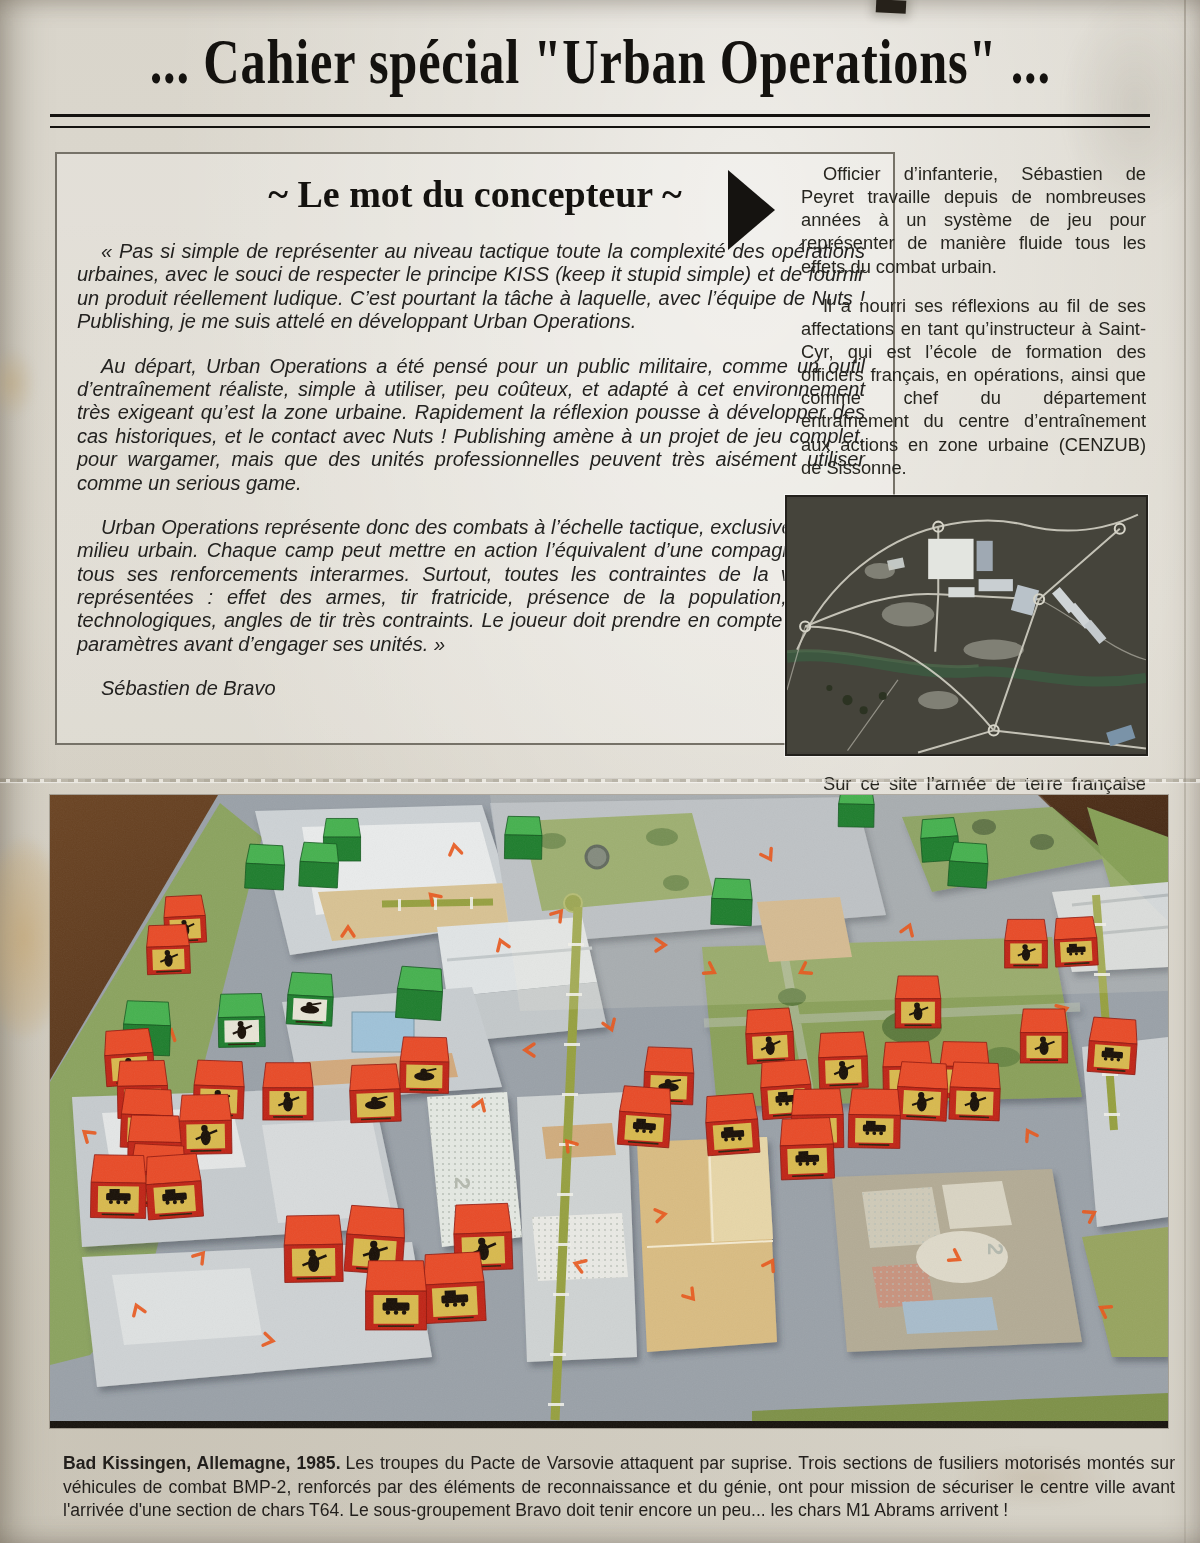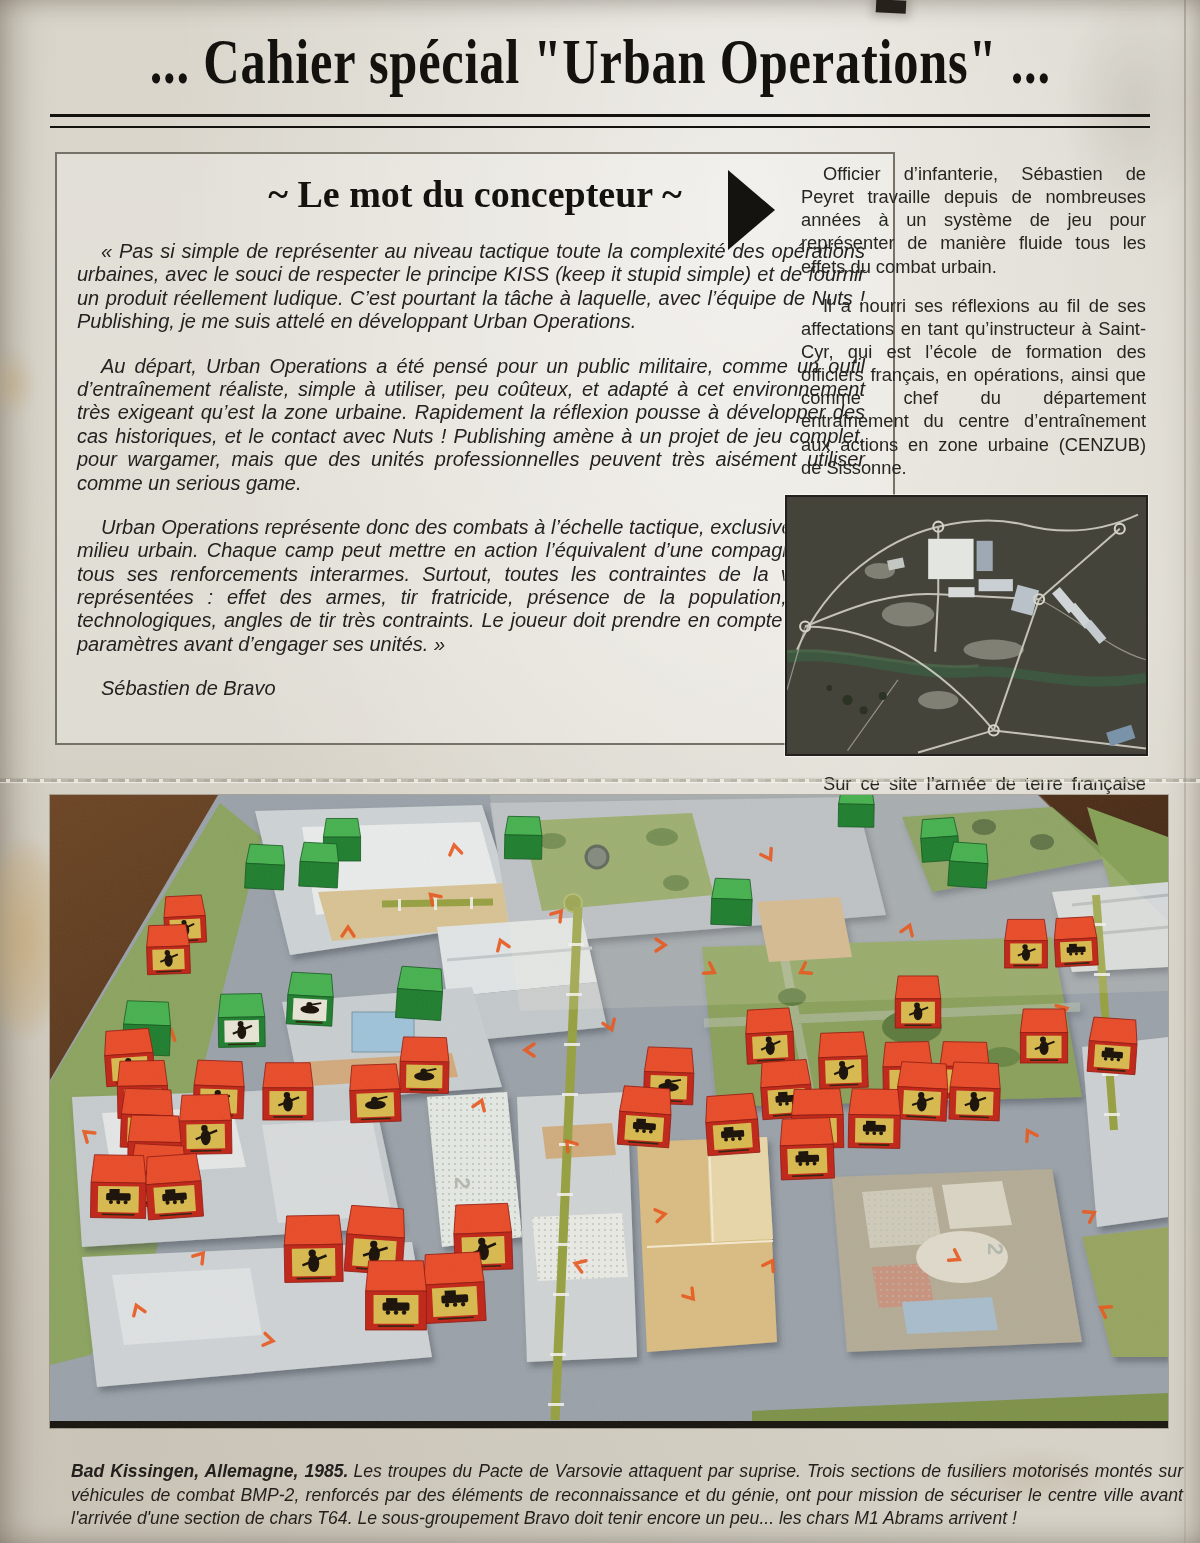--- a/index.html
+++ b/index.html
@@ -53,22 +53,22 @@
   .right-col p{margin:16px;font-size:18.3px;line-height:1.265;text-align:justify;
     text-indent:22px;color:#26251f;}
   .aerial{margin:10px 0 12px 0;width:363px;height:261px;box-sizing:border-box;
     border:2px solid #23211c;outline:1px solid rgba(255,255,255,.5);background:#43413a;}
   .aerial svg{display:block;width:100%;height:100%;}
 
   .board-photo{position:absolute;left:50px;top:795px;width:1118px;height:633px;margin:0;
     box-shadow:0 0 0 1px rgba(80,72,60,.35), inset 0 0 40px rgba(30,24,16,.25);}
   .board-photo svg{display:block;width:100%;height:100%;}
 
-  .caption{position:absolute;left:55px;top:1444px;width:1112px;margin:16px;
-    font-style:italic;font-size:17.6px;line-height:1.34;text-align:justify;color:#221f1c;}
+  .caption{position:absolute;left:55px;top:1444px;width:1112px;margin:8px;
+    font-size:17.6px;line-height:1.34;text-align:justify;color:#221f1c;}
   .caption b{margin-right:5px;}
 </style>
 </head>
 <body>
 
 <div class="page">
 
   <div class="stain stain1"></div>
   <div class="stain stain2"></div>
   <div class="stain stain3"></div>

